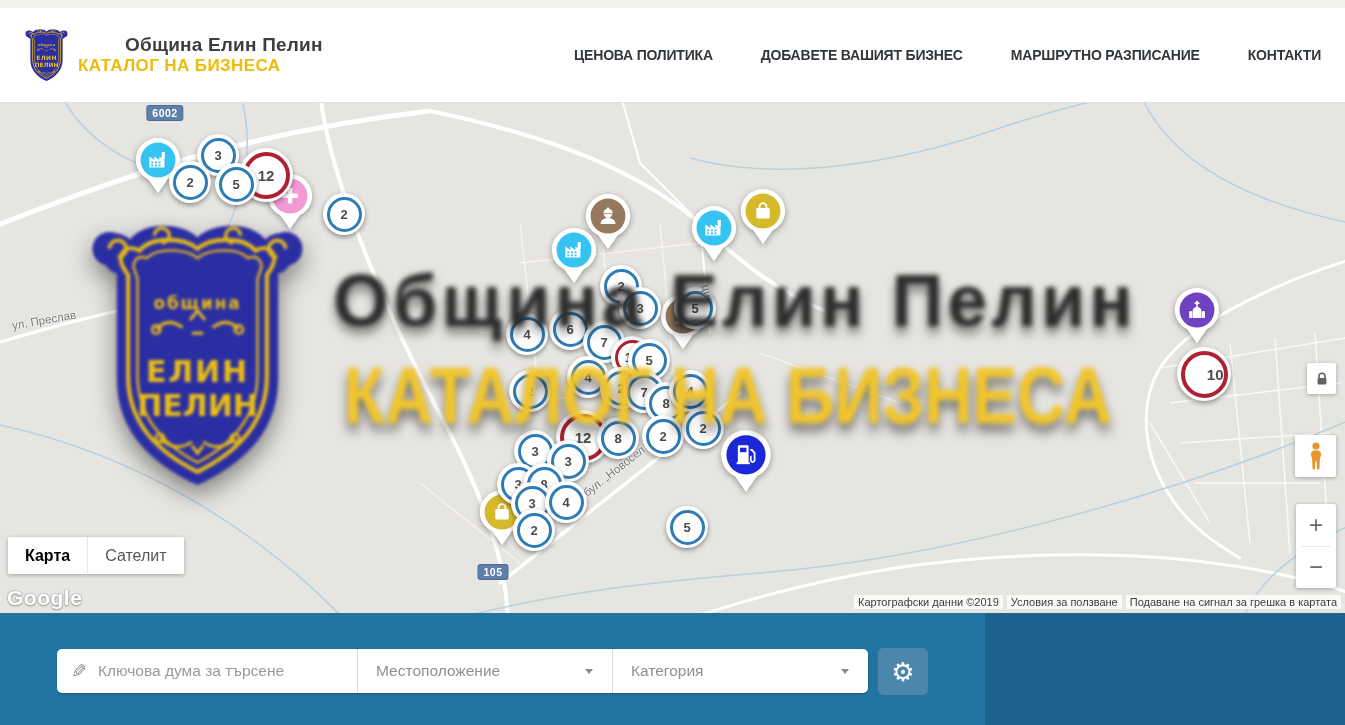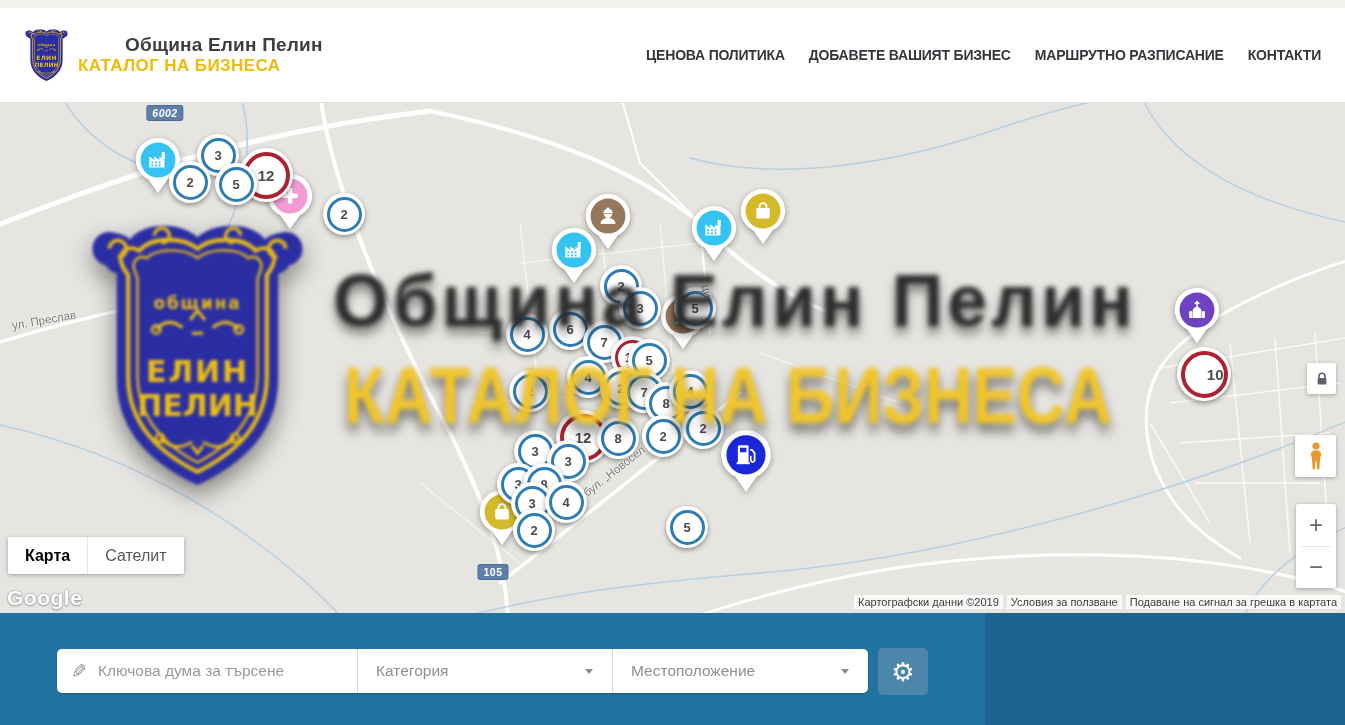--- a/index.html
+++ b/index.html
@@ -5,21 +5,21 @@
   html,body{margin:0;padding:0;width:1345px;height:725px;overflow:hidden;
     font-family:"Liberation Sans","DejaVu Sans",sans-serif;background:#fff;position:relative;}
   
   .topstrip{position:absolute;top:0;left:0;width:100%;height:8px;background:#f4f2ef;z-index:20;}
   .header{position:absolute;top:8px;left:0;width:100%;height:95px;background:#fff;
     border-bottom:1px solid #e2e0dd;display:flex;align-items:center;padding:0 24px;box-sizing:border-box;z-index:20;}
   .logo{display:flex;align-items:center;gap:9px;}
   .crest-small{width:45px;height:57px;flex:0 0 auto;}
   .logo-title{font-size:19px;font-weight:700;color:#3e3e3d;letter-spacing:.2px;line-height:1.15;margin-left:47px;}
   .logo-sub{font-size:17px;font-weight:700;color:#eebb07;letter-spacing:.4px;margin-top:1px;}
-  .nav{margin-left:auto;display:flex;gap:24px;align-items:center;}
+  .nav{margin-left:auto;display:flex;gap:48px;align-items:center;}
   .nav-item{font-size:14px;font-weight:700;color:#32373c;letter-spacing:-.2px;cursor:pointer;white-space:nowrap;}
   
   .map{position:absolute;top:103px;left:0;width:1345px;height:510px;background:#e7e5e1;overflow:hidden;}
   .map svg.roads{position:absolute;top:0;left:0;z-index:0;}
   .marker-layer{position:absolute;inset:0;z-index:2;}
   .road-badge{position:absolute;transform:translate(-50%,-50%);background:#5d7fa8;color:#fff;
     font-size:10.5px;font-weight:700;padding:1px 5px;border-radius:2px;letter-spacing:.5px;box-shadow:0 0 0 1px #4e6d94;}
   .street-label{position:absolute;color:#787878;font-size:11.5px;white-space:nowrap;
     text-shadow:0 0 2px #fff,0 0 2px #fff;}
   .cluster{position:absolute;width:42px;height:42px;margin:-21px 0 0 -21px;background:#fff;border-radius:50%;
@@ -435,21 +435,21 @@
       <div class="cluster" style="left: 687px; top: 424px;">
         <div class="ring" style="border-color: rgb(46, 124, 181);">
           <span>5</span>
         </div>
       </div>
       <div class="cluster big" style="left: 1204px; top: 271px;">
         <div class="ring" style="border-color: rgb(174, 33, 48); justify-content: flex-end;">
           <span>10</span>
         </div>
       </div>
-      <div class="road-badge" style="left: 165px; top: 10px; font-style: italic;">6002</div>
+      <div class="road-badge" style="left: 165px; top: 10px;">6002</div>
       <div class="road-badge" style="left: 493px; top: 469px;">105</div>
       <div class="street-label" style="left: 44px; top: 217px; transform: translate(-50%, -50%) rotate(-10deg);">ул. Преслав</div>
       <div class="street-label" style="left: 614px; top: 368px; transform: translate(-50%, -50%) rotate(-38deg);">бул. „Новосел</div>
       <div class="street-label" style="left: 707px; top: 188px; transform: translate(-50%, -50%) rotate(78deg);">ци</div>
     </div>
 
   <div class="watermark">
     <span class="wm-crest"><svg viewBox="0 0 120 150" width="100%" height="100%">
   <path fill="#2b2ea3" d="M60 11 C52 3 32 2 24 12 C14 4 4 12 10 24 C12 28 15 30 17 30 L17 86 C17 116 37 132 60 143 C83 132 103 116 103 86 L103 30 C105 30 108 28 110 24 C116 12 106 4 96 12 C88 2 68 3 60 11 Z"></path>
   <circle cx="13" cy="17" r="9" fill="#2b2ea3"></circle>
@@ -509,26 +509,26 @@
 
 <div class="searchbar">
   <div class="dark"></div>
 
   <div class="sgroup">
     <div class="sfield f-key">
       <span class="pencil-icon">✎</span>
       <input type="text" placeholder="Ключова дума за търсене" style="">
     </div>
     <div class="sfield f-sel">
+      <span>Местоположение</span>
+      <span class="caret"></span>
+    </div>
+    <div class="sfield f-sel">
       <span>Категория</span>
       <span class="caret"></span>
     </div>
-    <div class="sfield f-sel">
-      <span>Местоположение</span>
-      <span class="caret"></span>
-    </div>
   </div>
 
   <div class="gearbtn">
     <span class="gear-glyph">⚙</span>
   </div>
 
 </div>
 
 </body></html>

